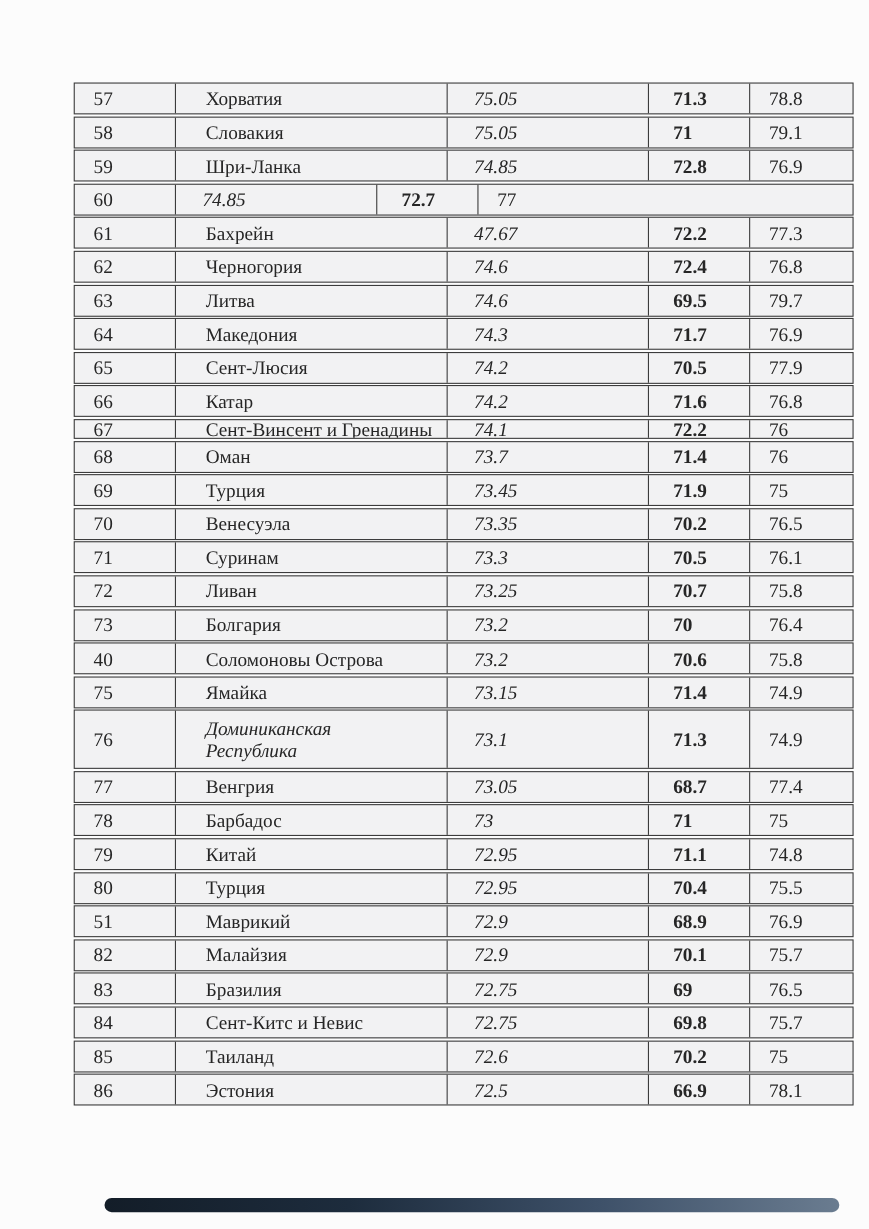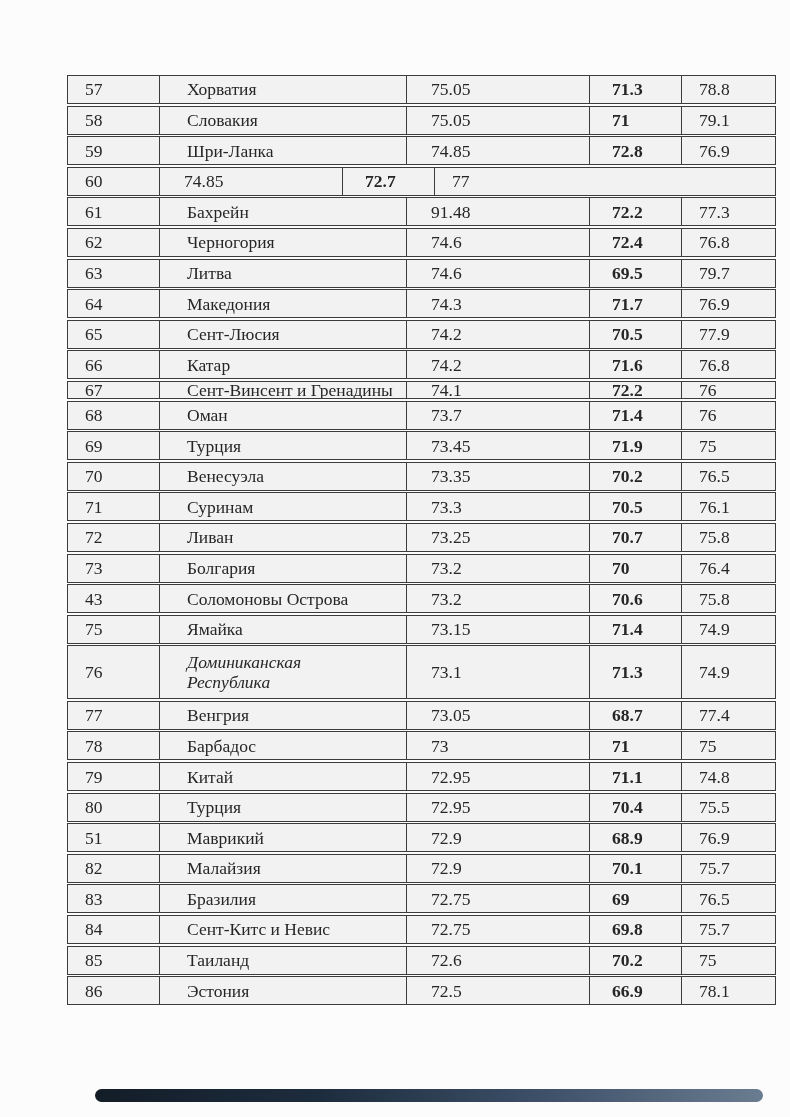--- a/index.html
+++ b/index.html
@@ -24,21 +24,21 @@
   .cell{
     box-sizing:border-box;height:100%;
     display:flex;align-items:center;
     font-size:17.5px;line-height:1.15;
     border-right:1.7px solid #3c3c3c;
     overflow:hidden;white-space:nowrap;
   }
   .cell:last-child{border-right:none;}
   .c-rank{width:92px;padding-left:17px;}
   .c-name{width:247px;padding-left:27px;padding-right:2px;}
-  .c-both{width:183px;padding-left:24px;}
+  .c-both{width:183px;padding-left:24px;font-style:italic;}
   .c-male{width:92px;padding-left:22px;font-weight:bold;}
   .c-female{flex:1;padding-left:17px;}
   .row.xtall .c-name{white-space:normal;padding-right:60px;font-style:italic;}
   .bottom-bar{
     position:absolute;left:95px;top:1089px;width:668px;height:13px;
     border-radius:7px;
   }
 </style>
 </head>
 <body>
@@ -68,21 +68,21 @@
       </div>
       <div class="row">
         <div class="cell c-rank">60</div>
         <div class="cell c-both">74.85</div>
         <div class="cell c-male">72.7</div>
         <div class="cell c-female">77</div>
       </div>
       <div class="row">
         <div class="cell c-rank">61</div>
         <div class="cell c-name">Бахрейн</div>
-        <div class="cell c-both">91.48</div>
+        <div class="cell c-both">47.67</div>
         <div class="cell c-male">72.2</div>
         <div class="cell c-female">77.3</div>
       </div>
       <div class="row">
         <div class="cell c-rank">62</div>
         <div class="cell c-name">Черногория</div>
         <div class="cell c-both">74.6</div>
         <div class="cell c-male">72.4</div>
         <div class="cell c-female">76.8</div>
       </div>
@@ -157,21 +157,21 @@
         <div class="cell c-female">75.8</div>
       </div>
       <div class="row">
         <div class="cell c-rank">73</div>
         <div class="cell c-name">Болгария</div>
         <div class="cell c-both">73.2</div>
         <div class="cell c-male">70</div>
         <div class="cell c-female">76.4</div>
       </div>
       <div class="row">
-        <div class="cell c-rank">43</div>
+        <div class="cell c-rank">40</div>
         <div class="cell c-name">Соломоновы Острова</div>
         <div class="cell c-both">73.2</div>
         <div class="cell c-male">70.6</div>
         <div class="cell c-female">75.8</div>
       </div>
       <div class="row">
         <div class="cell c-rank">75</div>
         <div class="cell c-name">Ямайка</div>
         <div class="cell c-both">73.15</div>
         <div class="cell c-male">71.4</div>

